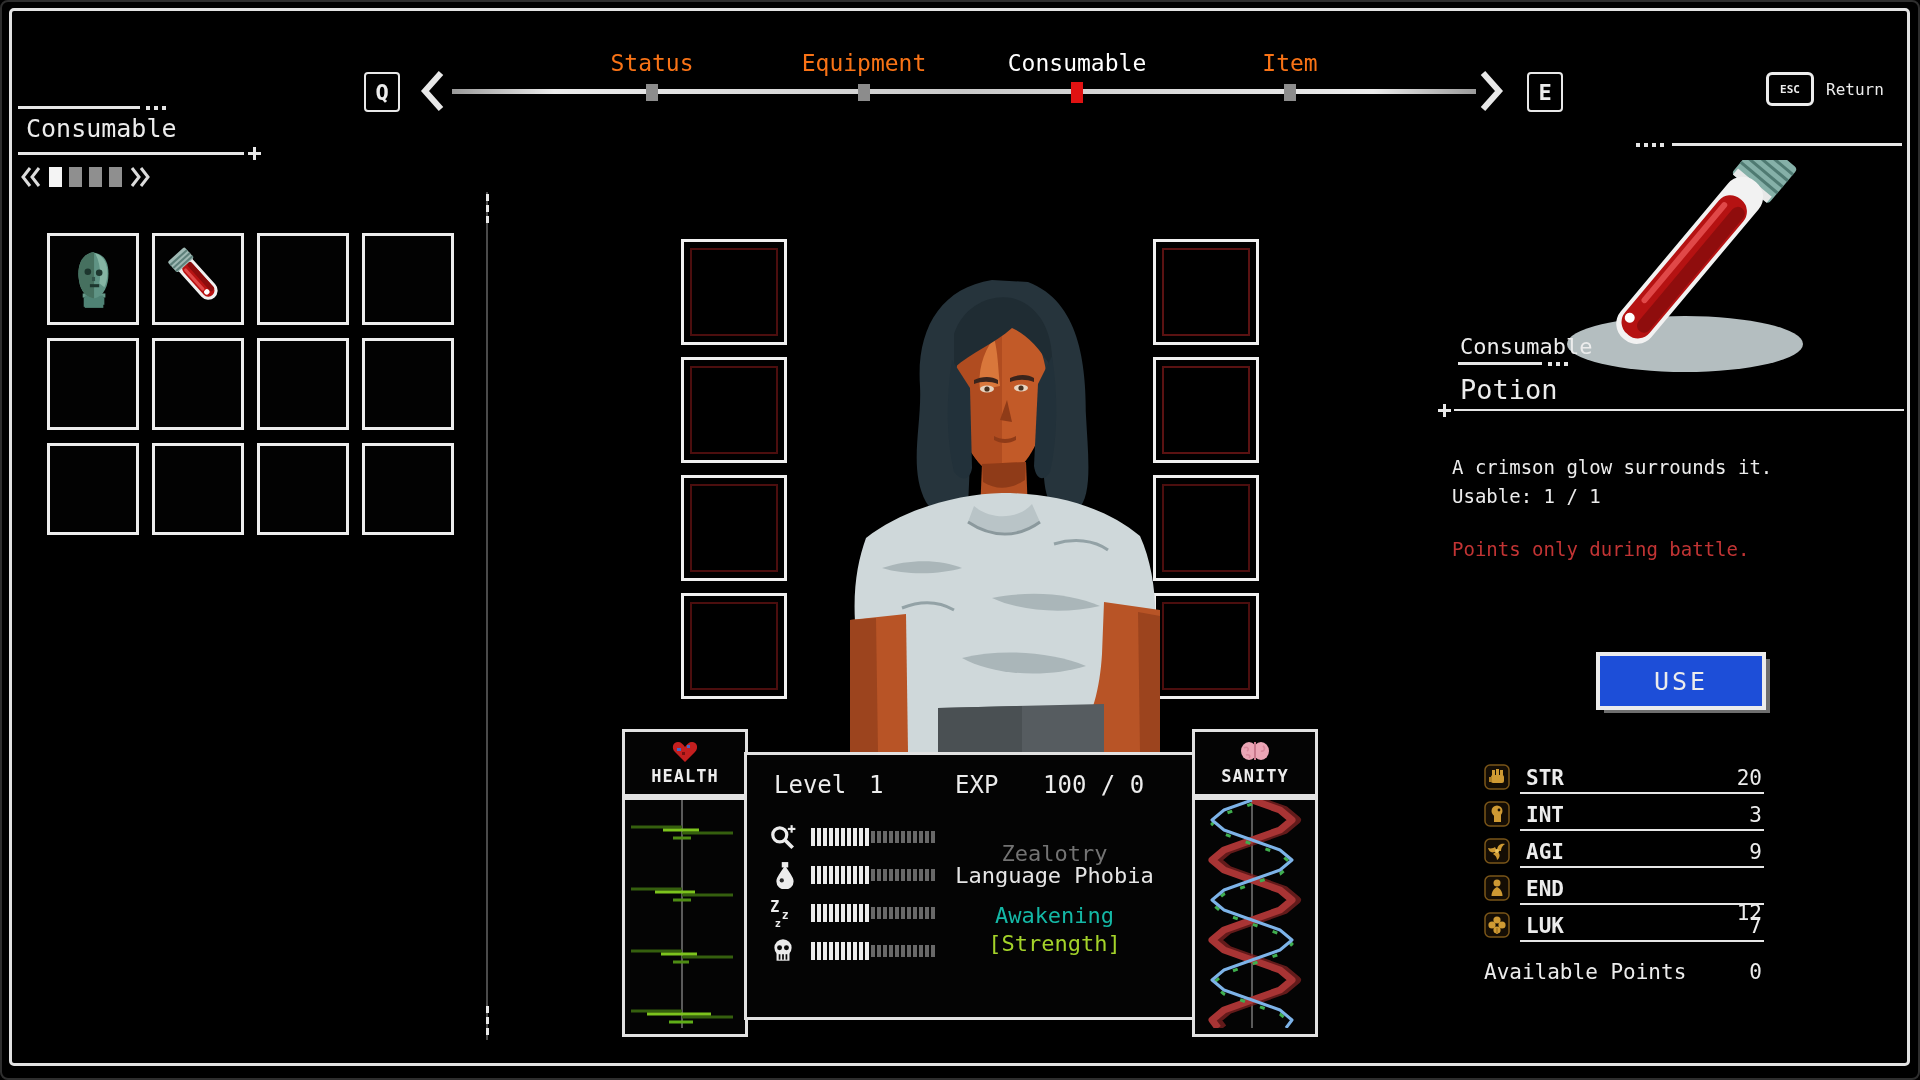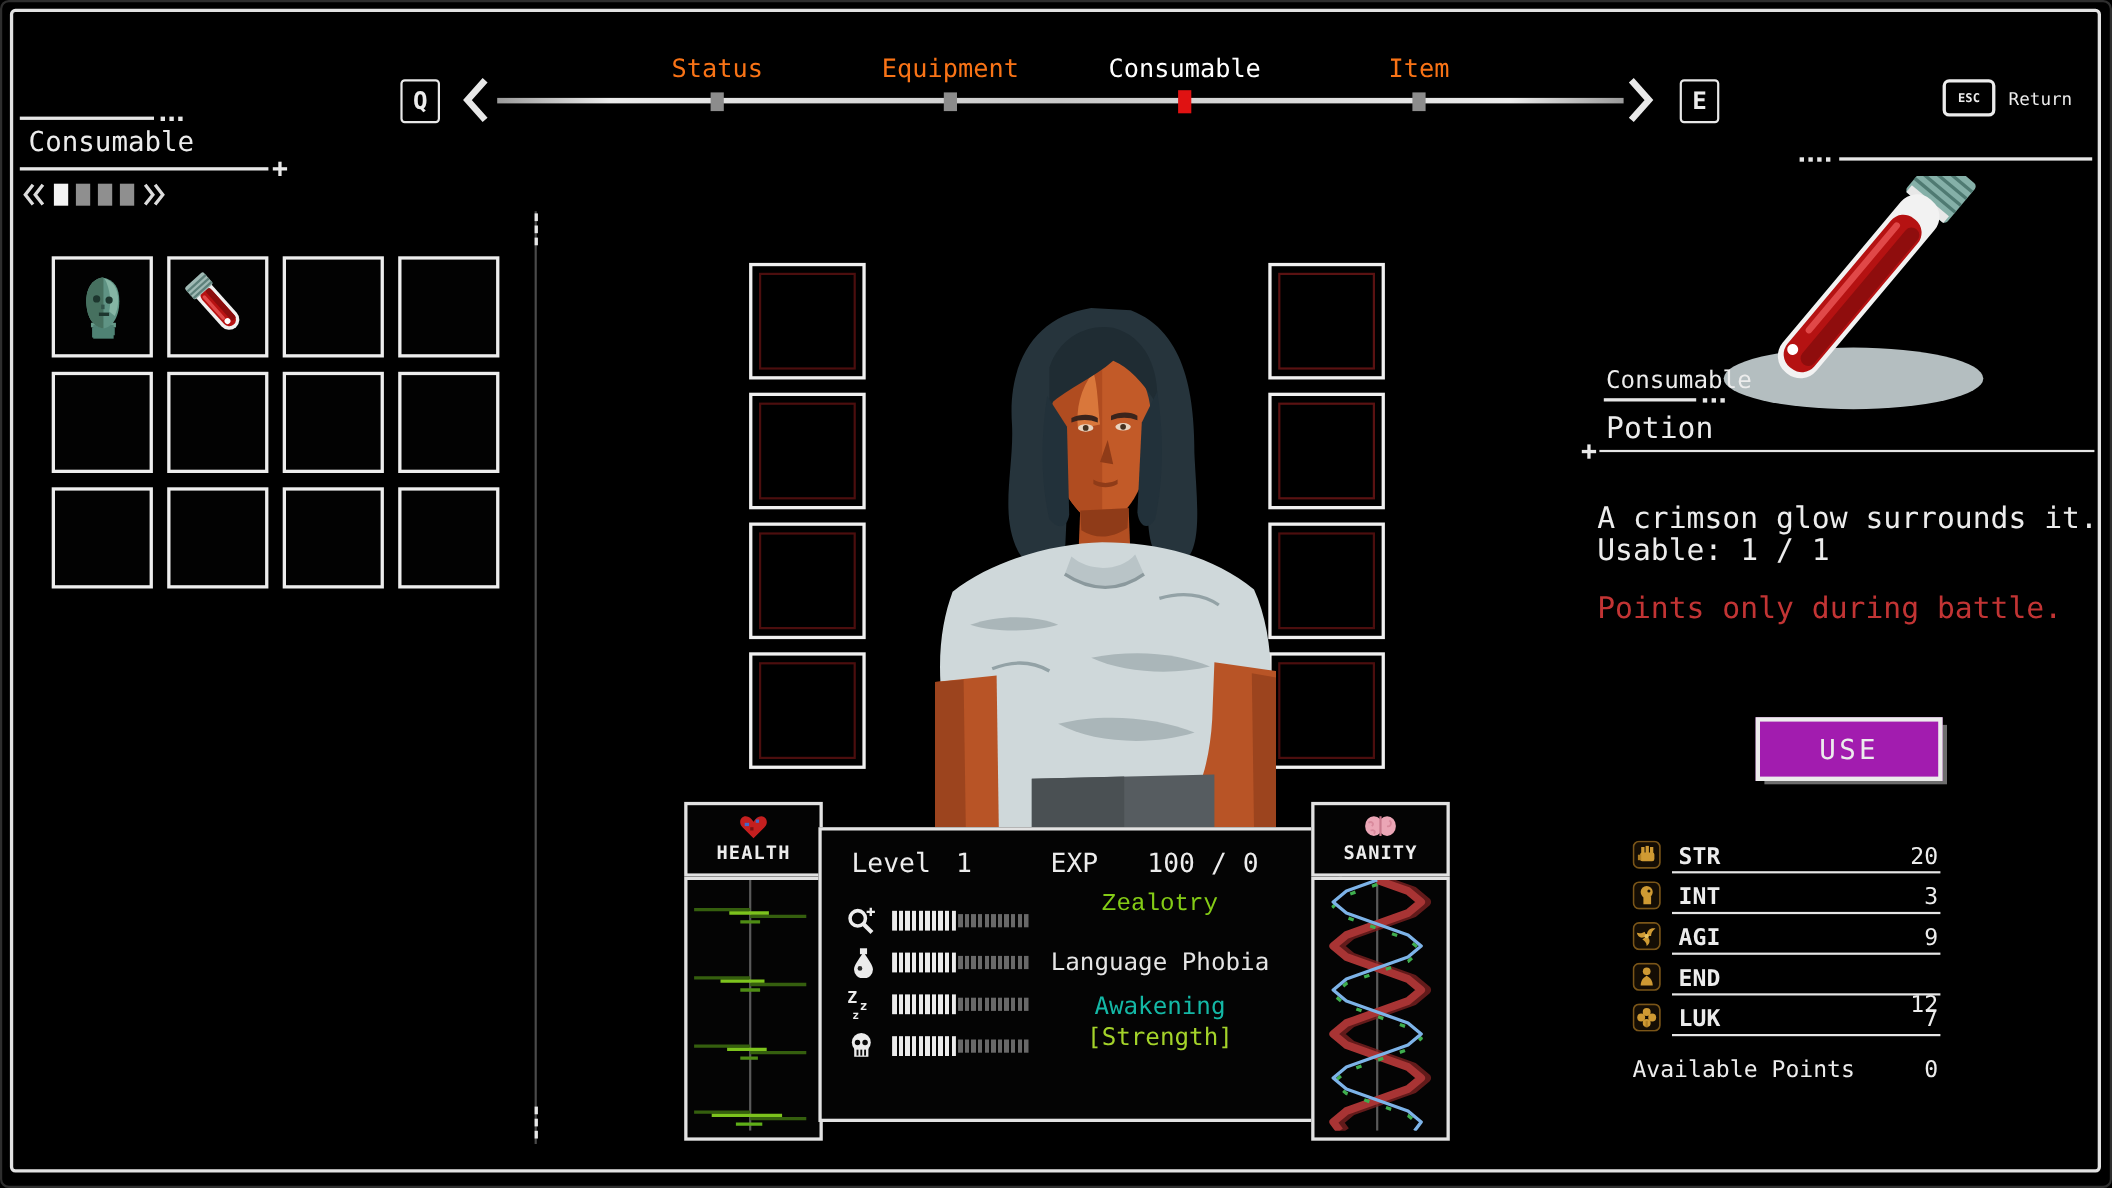--- a/index.html
+++ b/index.html
@@ -43,22 +43,22 @@
   .vital-label{font-size:17px;font-weight:bold;letter-spacing:1px;}
   .info-text{position:absolute;font-size:24px;white-space:nowrap;}
   .bar-bright{position:absolute;height:18px;width:58px;
      background:repeating-linear-gradient(90deg,#ebebeb 0 4px,transparent 4px 6px);}
   .bar-dim{position:absolute;height:12px;width:64px;
      background:repeating-linear-gradient(90deg,#686868 0 4px,transparent 4px 6px);}
   .fx{position:absolute;left:180px;width:255px;text-align:center;font-size:22px;white-space:nowrap;}
   
   .cat-label{position:absolute;left:1460px;top:334px;font-size:22px;}
   .item-name{position:absolute;left:1460px;top:374px;font-size:27px;}
-  .desc{position:absolute;left:1452px;font-size:27px;white-space:nowrap;}
-  .use-btn{position:absolute;left:1596px;top:652px;width:162px;height:50px;border:4px solid #ececec;background:#a21caf;
+  .desc{position:absolute;left:1452px;font-size:19px;white-space:nowrap;}
+  .use-btn{position:absolute;left:1596px;top:652px;width:162px;height:50px;border:4px solid #ececec;background:#1d4ed8;
            box-shadow:6px 5px 0 -2px #6e6e6e;display:flex;align-items:center;justify-content:center;
            font-size:25px;letter-spacing:3px;cursor:pointer;}
   .stat-label{position:absolute;left:1526px;font-size:21px;font-weight:bold;}
   .stat-value{position:absolute;left:1680px;width:82px;text-align:right;font-size:21px;}
   .stat-line{position:absolute;left:1520px;width:244px;height:2px;background:#e6e6e6;}
   .plus-marker{position:absolute;width:13px;height:13px;}
   .plus-marker:before,.plus-marker:after{content:"";position:absolute;background:#e8e8e8;}
   .plus-marker:before{left:5px;top:0;width:3px;height:13px;}
   .plus-marker:after{left:0;top:5px;width:13px;height:3px;}
 </style>
@@ -299,21 +299,21 @@
     <rect x="7" y="14" width="12" height="8" fill="#ececec"></rect>
     <circle cx="9.8" cy="10" r="2.3" fill="#0a0a0a"></circle>
     <circle cx="16.2" cy="10" r="2.3" fill="#0a0a0a"></circle>
     <rect x="9" y="16" width="1.6" height="5" fill="#0a0a0a"></rect>
     <rect x="12.2" y="16" width="1.6" height="5" fill="#0a0a0a"></rect>
     <rect x="15.4" y="16" width="1.6" height="5" fill="#0a0a0a"></rect>
   </svg>
   <div class="bar-bright" style="left:64px;top:187px;"></div>
   <div class="bar-dim" style="left:124px;top:190px;"></div>
 
-  <div class="fx" style="top: 54px; color: #84cc16; font-family: Liberation Mono, monospace;">Zealotry</div>
+  <div class="fx" style="top: 86px; color: #737373;">Zealotry</div>
   <div class="fx" style="top: 108px; color: #e5e5e5;">Language Phobia</div>
   <div class="fx" style="top: 148px; color: #14b8a6;">Awakening</div>
   <div class="fx" style="top: 176px; color: rgb(164, 211, 42);">[Strength]</div>
 </div>
 
 <div class="panel vital-head" style="left:1192px;top:729px;width:120px;height:62px;z-index:3;">
   <svg width="32" height="24" viewBox="0 0 32 24">
     <ellipse cx="10" cy="11" rx="8" ry="9" fill="#eba6b6"></ellipse>
     <ellipse cx="22" cy="11" rx="8" ry="9" fill="#eba6b6"></ellipse>
     <line x1="16" y1="2" x2="16" y2="20" stroke="#c9798d" stroke-width="2"></line>

